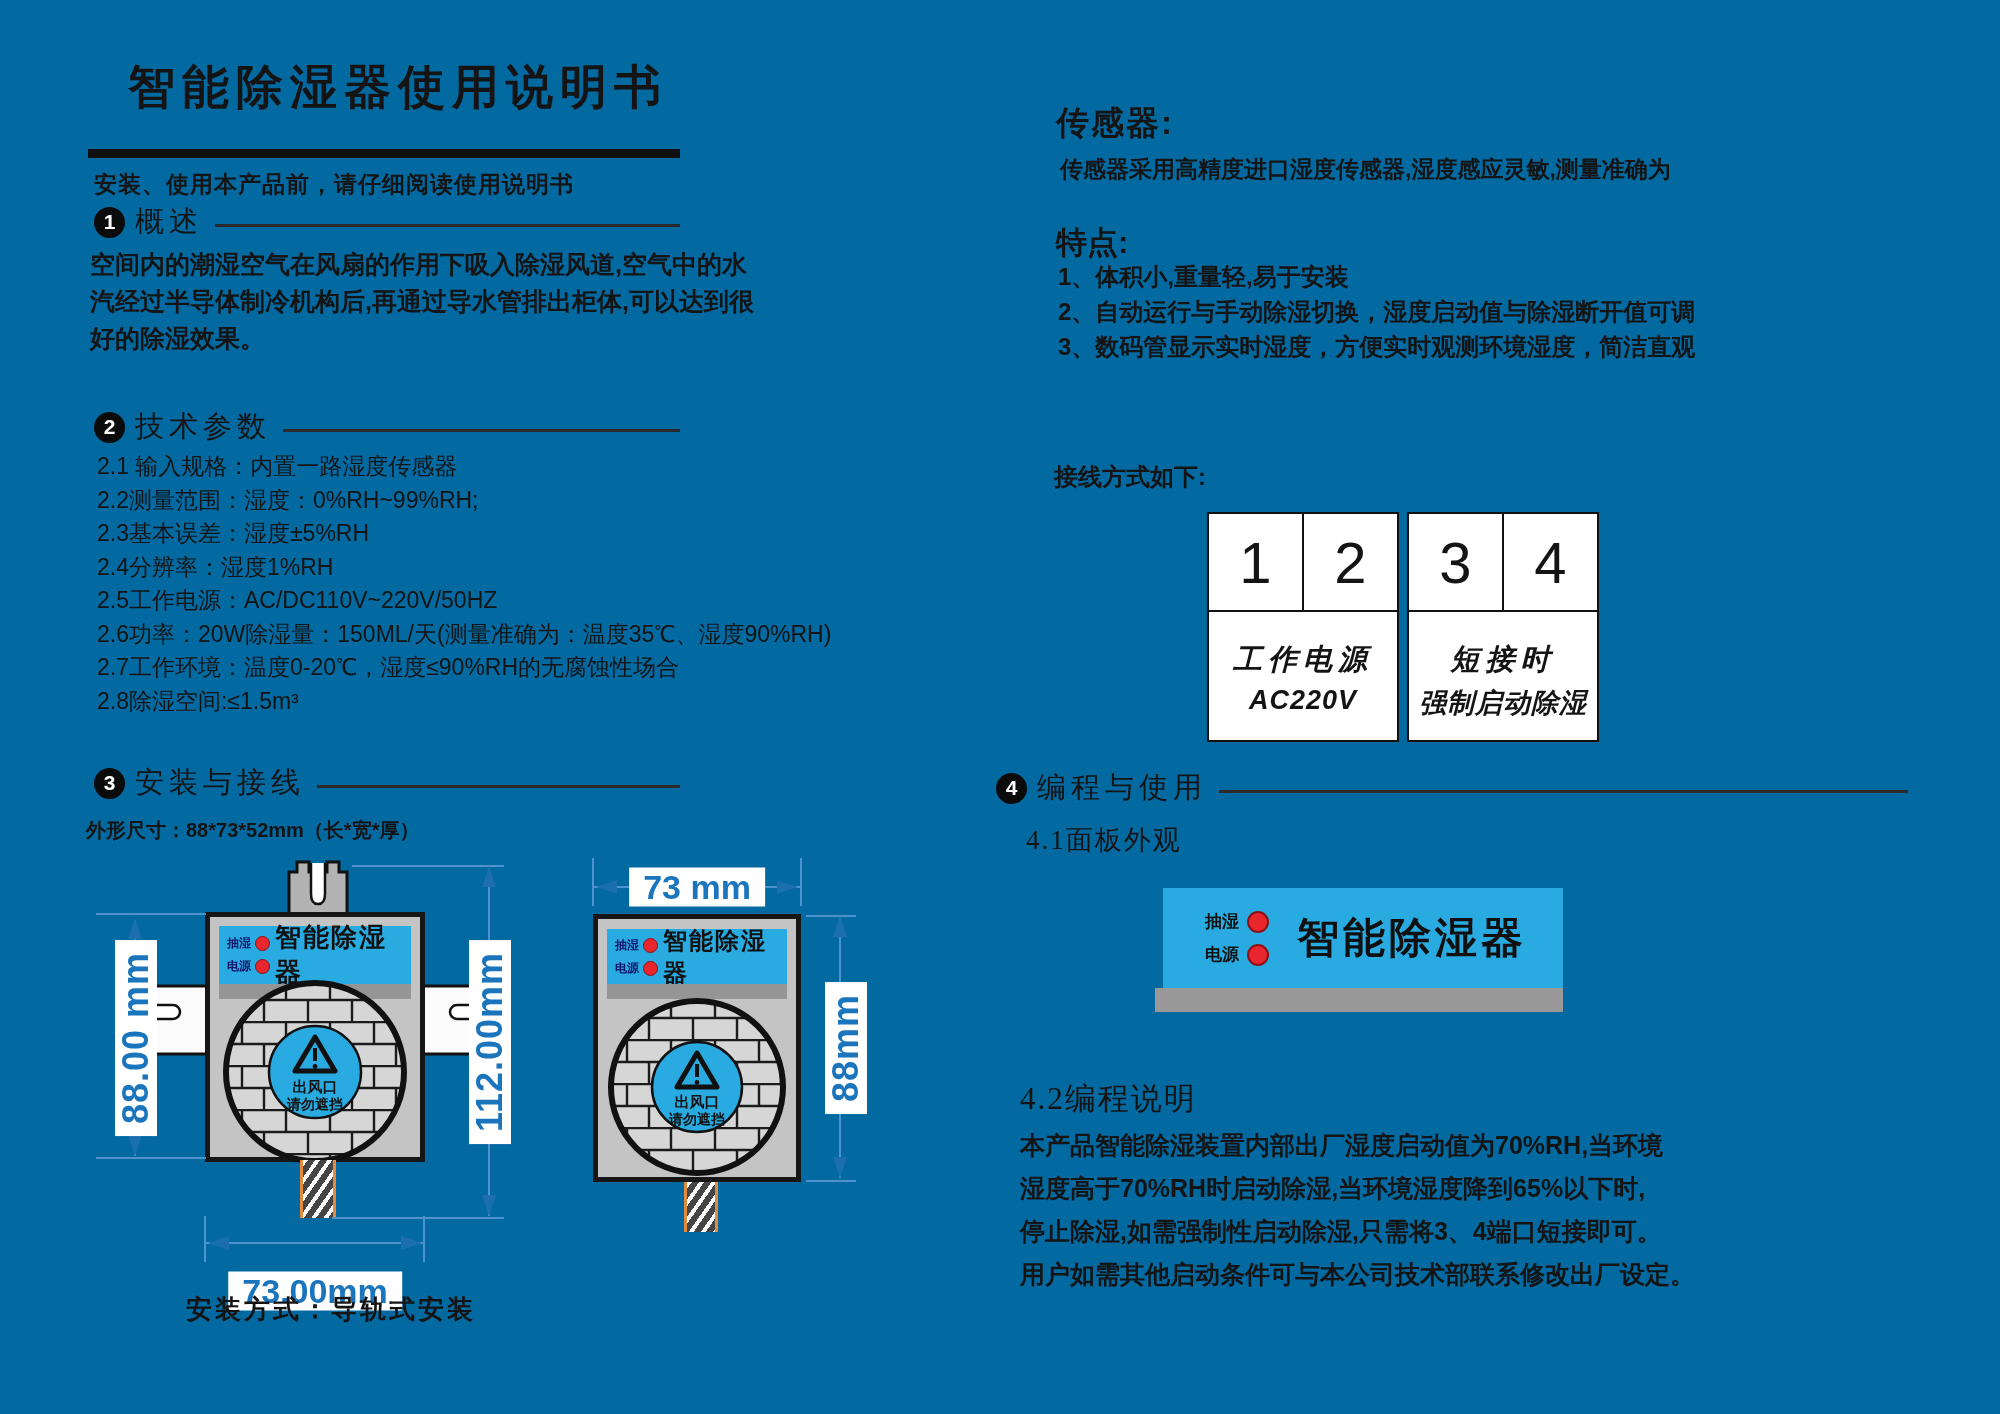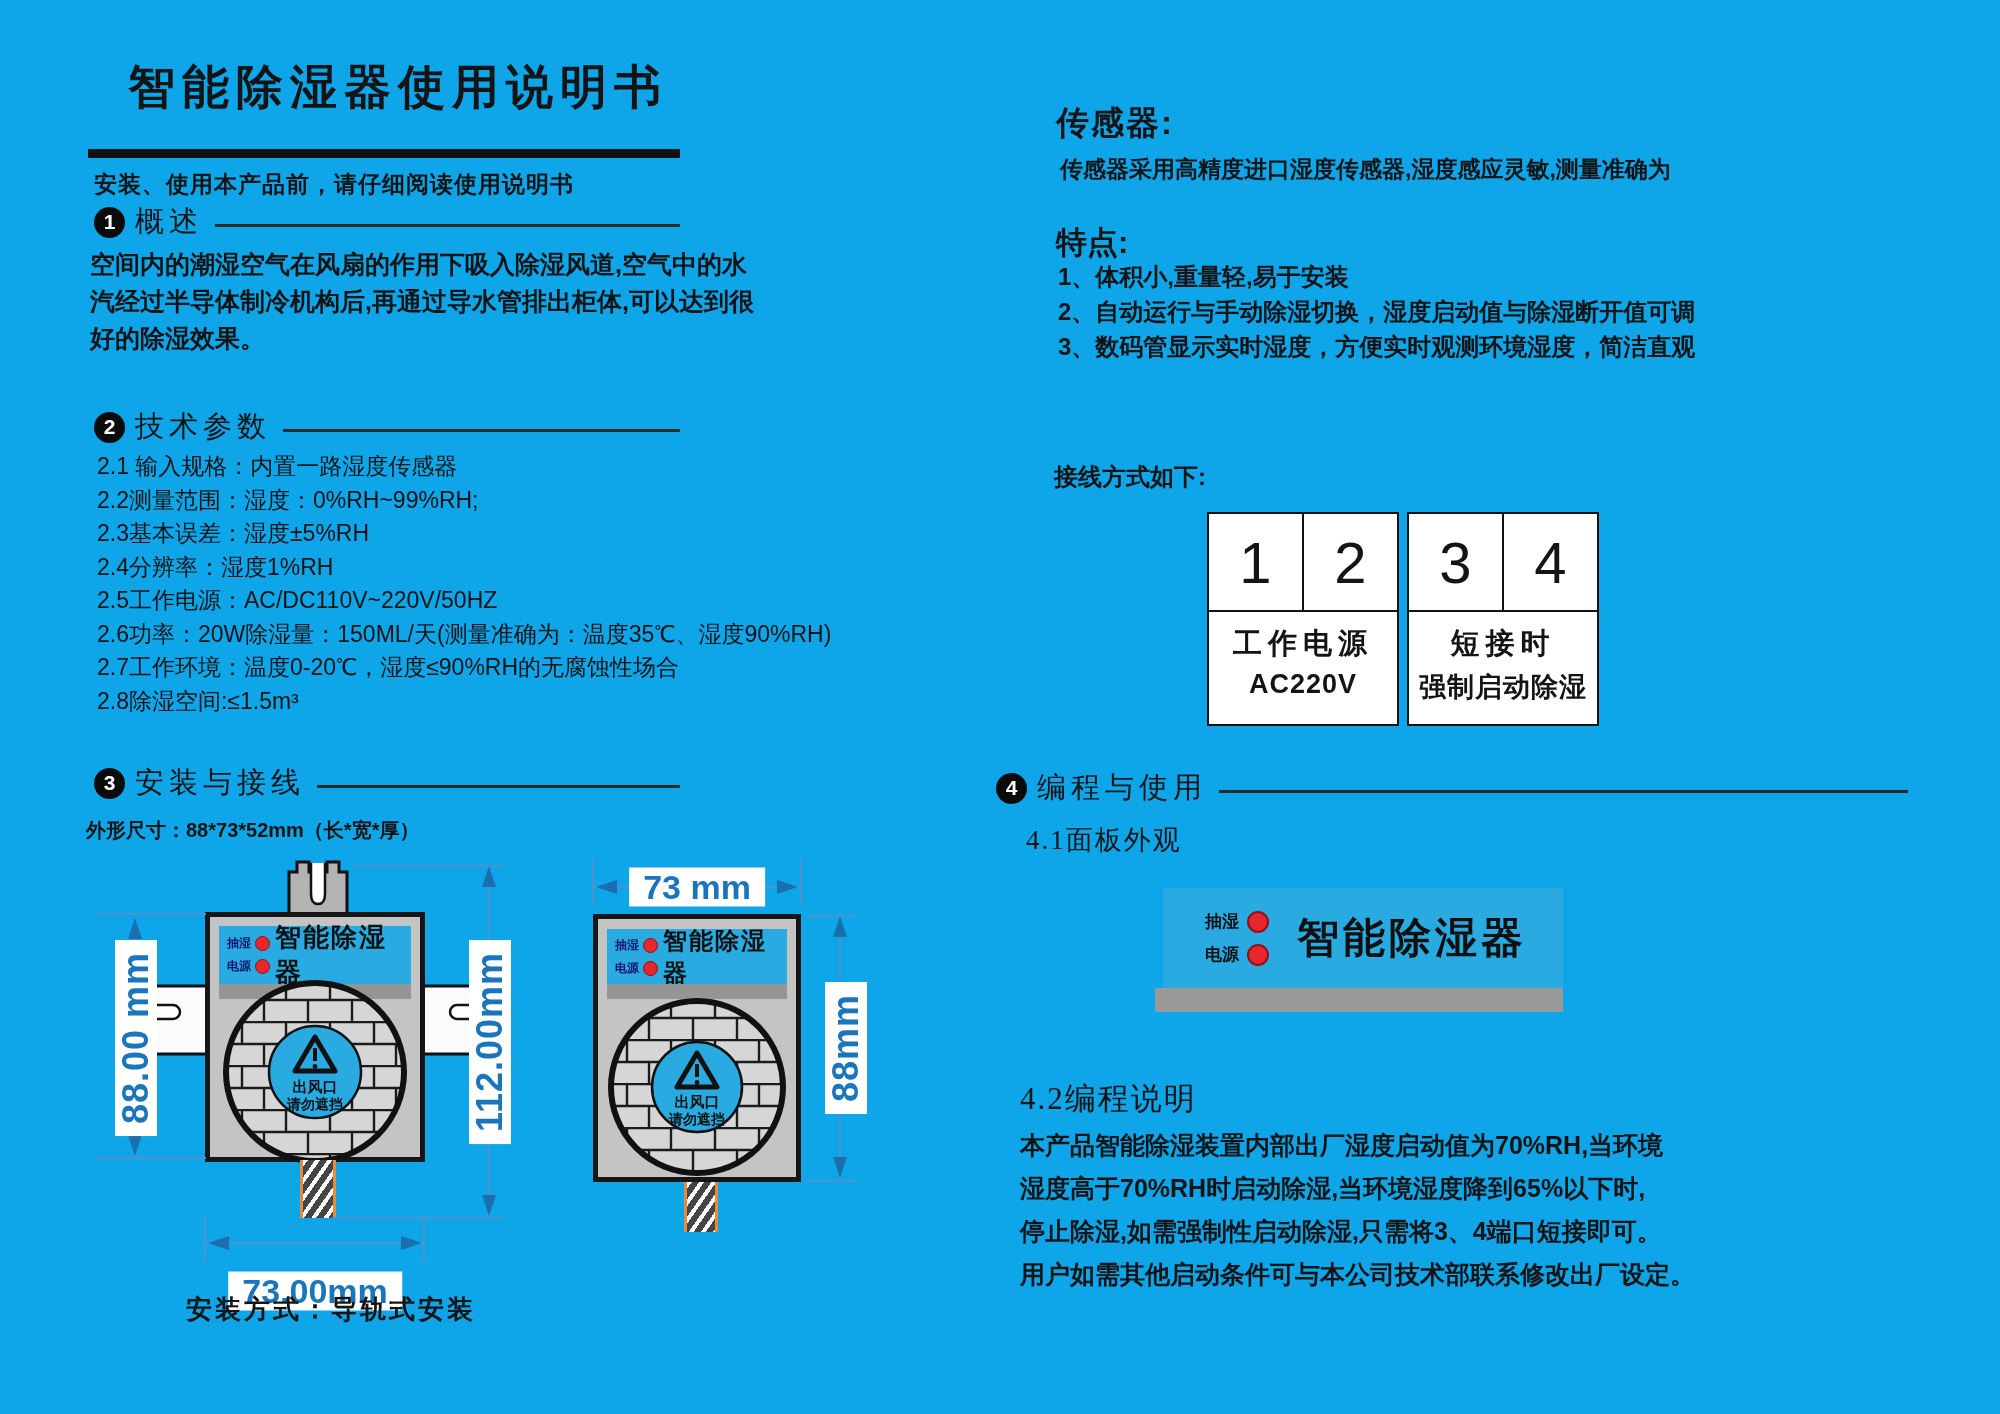--- a/index.html
+++ b/index.html
@@ -1,16 +1,16 @@
 <!DOCTYPE html>
 <html><head>
 <meta charset="utf-8">
 <style>
   html,body{margin:0;padding:0;background:#e8e8e8;}
-  .page{position:relative;width:2000px;height:1414px;background:#0ea5e9;overflow:hidden;
+  .page{position:relative;width:2000px;height:1414px;background:#0369a1;overflow:hidden;
         font-family:"Liberation Sans",sans-serif;color:#141414;}
   .abs{position:absolute;}
 
   
   .title{left:128px;top:56px;font-size:47px;font-weight:600;letter-spacing:7px;}
   .title-bar{left:88px;top:149px;width:592px;height:9px;background:#101010;}
   .notice{left:94px;top:169px;font-size:23px;font-weight:bold;letter-spacing:1px;}
   .sechead{display:flex;align-items:center;}
   .badge{width:31px;height:31px;border-radius:50%;background:#0b0b0b;color:#fff;
          display:inline-flex;align-items:center;justify-content:center;
@@ -35,21 +35,21 @@
   .sub1{left:1026px;top:822px;font-family:"Liberation Serif",serif;font-size:27px;letter-spacing:2px;}
   .sub2{left:1020px;top:1078px;font-family:"Liberation Serif",serif;font-size:31px;letter-spacing:2px;}
   .s4p{left:1020px;top:1124px;font-size:25px;line-height:43px;font-weight:600;white-space:nowrap;}
 
   
   .tbl{left:1207px;top:512px;display:flex;gap:8px;}
   .tbox{width:188px;border:2.5px solid #111;background:#fff;}
   .trow{display:flex;height:96px;border-bottom:2.5px solid #111;}
   .tcell{flex:1;display:flex;align-items:center;justify-content:center;font-size:58px;}
   .tcell.divr{border-right:2.5px solid #111;}
-  .tcap{height:100px;text-align:center;padding-top:12px;}
+  .tcap{height:100px;text-align:center;padding-top:28px;font-style:italic;}
   .tcap1{font-size:29px;font-weight:600;letter-spacing:6px;}
   .tcap2{font-size:27px;font-weight:600;margin-top:5px;letter-spacing:1px;}
 
   
   .panel{left:1163px;top:888px;width:400px;height:100px;background:#29ABE2;
          display:flex;align-items:center;}
   .panel-strip{left:1155px;top:988px;width:408px;height:24px;background:#999;}
   .p-leds{margin-left:42px;display:flex;flex-direction:column;gap:10px;}
   .p-ledrow{display:flex;align-items:center;gap:8px;}
   .p-ledtext{font-size:17px;font-weight:bold;color:#101010;}

